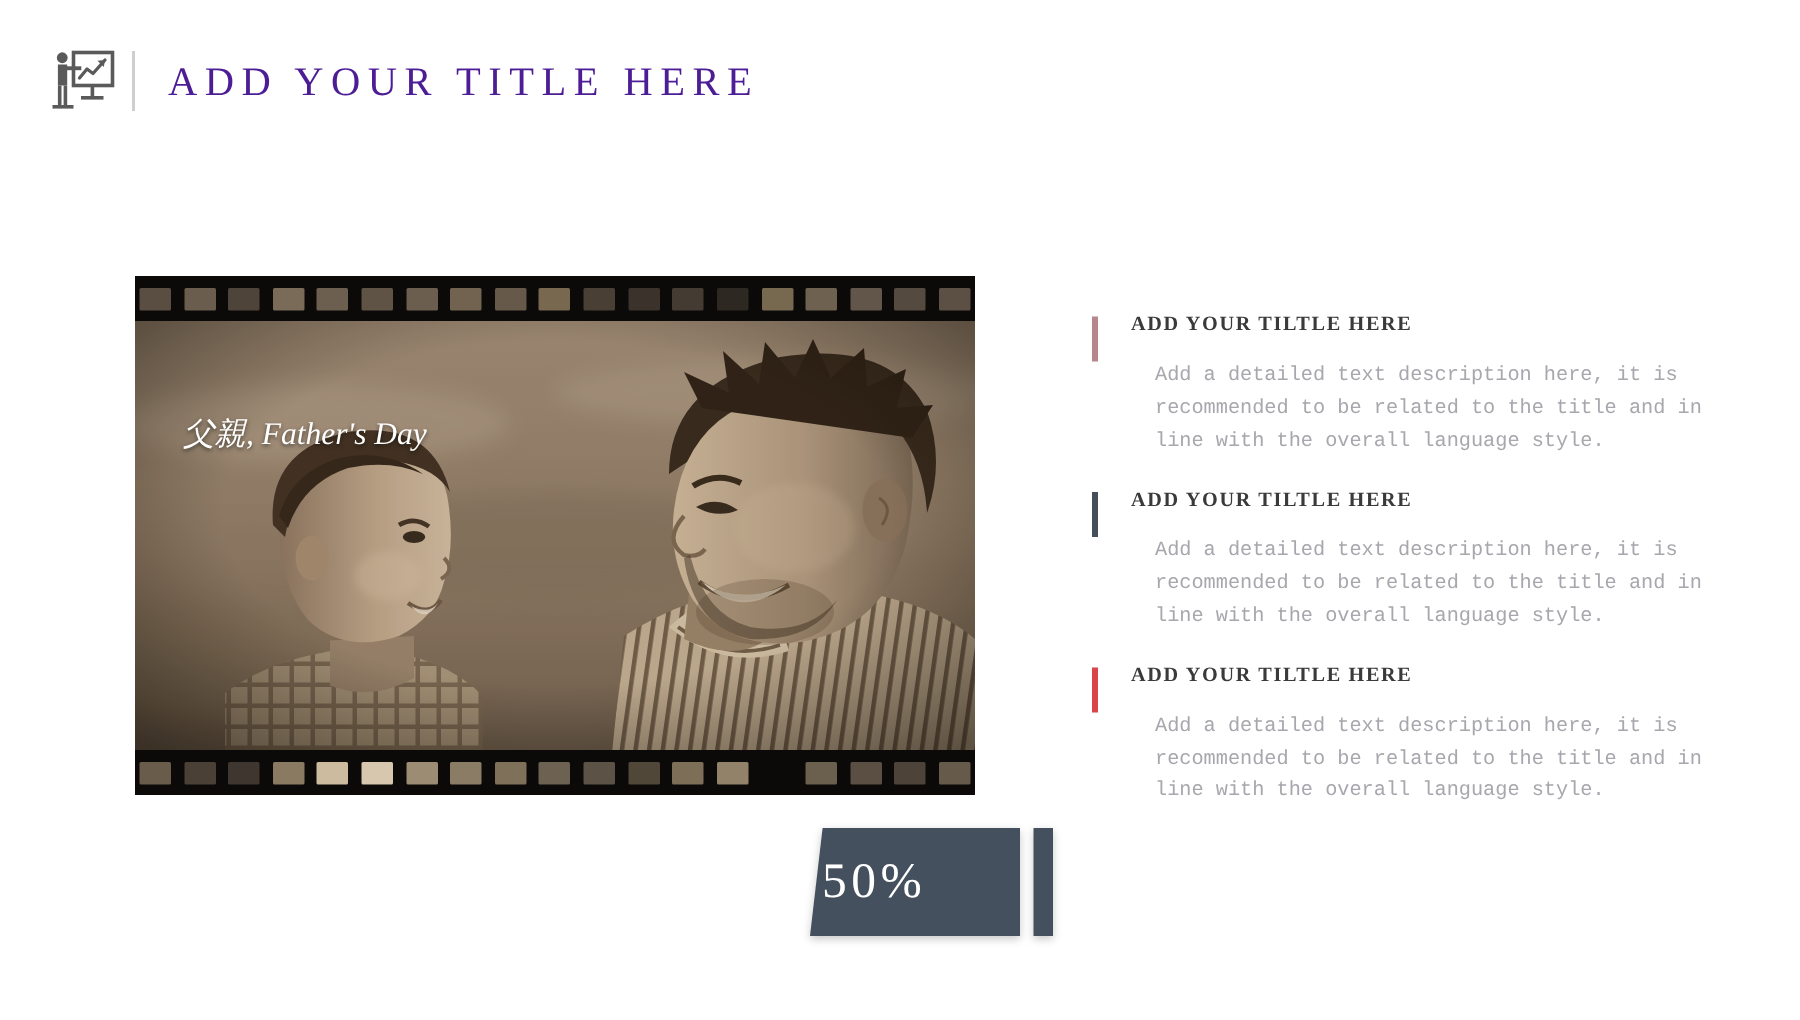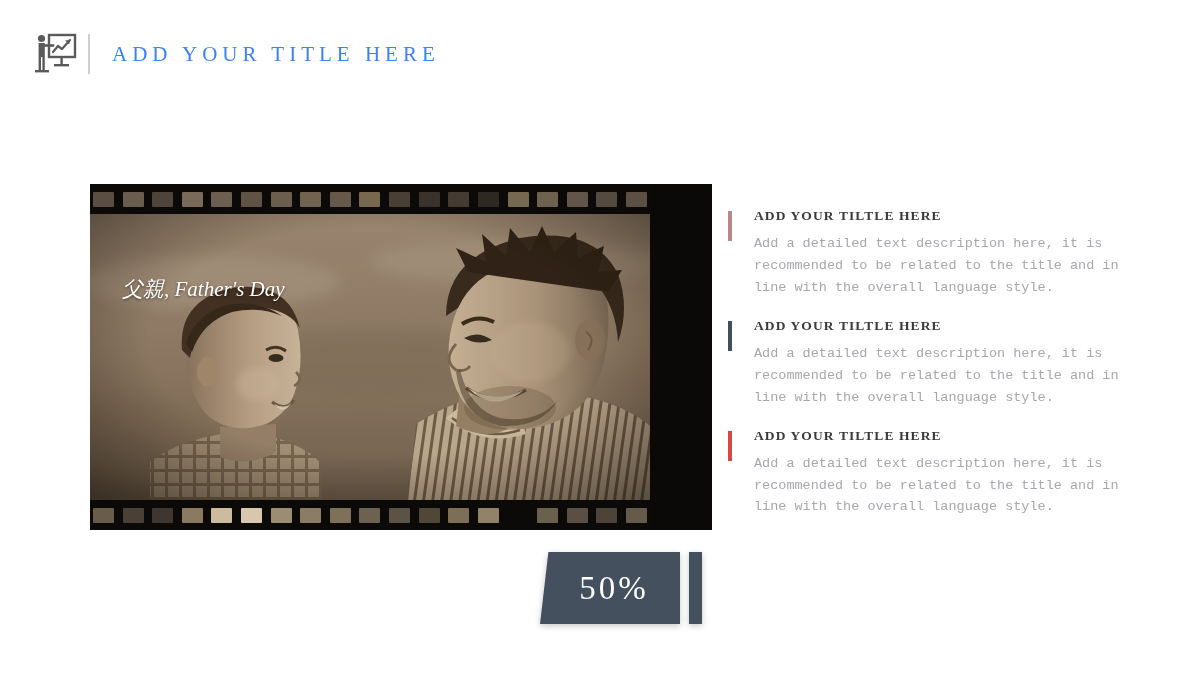--- a/index.html
+++ b/index.html
@@ -32,33 +32,33 @@
   }
   #header-divider {
     width: 2px;
     height: 40px;
     background: #cfcfcf;
     margin: 0 22px 0 10px;
     flex: 0 0 auto;
   }
   #page-title {
     font-family: "Liberation Serif", "DejaVu Serif", serif;
-    font-size: 21px;
+    font-size: 27px;
     letter-spacing: 5.0px;
-    color: #3b82f6;
+    color: #4c1d95;
     white-space: nowrap;
     line-height: 1;
   }
 
   
   #filmstrip {
     position: absolute;
     left: 90px;
     top: 184px;
-    width: 622px;
+    width: 560px;
     height: 346px;
     background: #0a0908;
     box-sizing: border-box;
     overflow: hidden;
   }
   .film-band {
     position: absolute;
     left: 0;
     width: 560px;
     height: 30px;
@@ -134,21 +134,20 @@
     align-items: stretch;
     filter: drop-shadow(0 2px 3px rgba(0,0,0,0.22));
   }
   #percent-badge {
     width: 140px;
     height: 72px;
     background: #44505e;
     clip-path: polygon(6% 0%, 100% 0%, 100% 100%, 0% 100%);
     display: flex;
     align-items: center;
-    justify-content: center;
     box-sizing: border-box;
     padding-left: 8px;
   }
   #percent-value {
     font-family: "Liberation Serif", "DejaVu Serif", serif;
     font-size: 33px;
     letter-spacing: 3px;
     color: #ffffff;
     line-height: 1;
   }
@@ -187,21 +186,21 @@
     color: #3a3a3a;
     margin: 0 0 9px 0;
     line-height: 1.2;
     white-space: nowrap;
   }
   .block-body {
     font-family: "Liberation Mono", "DejaVu Sans Mono", monospace;
     font-size: 13.5px;
     color: #a7a7ad;
     line-height: 1.62;
-    margin: 0;
+    margin: 16px;
     width: 378px;
   }
 </style>
 </head>
 <body>
 
 <div id="header">
 
   <svg id="brand-icon" viewBox="0 0 46 46">
 

